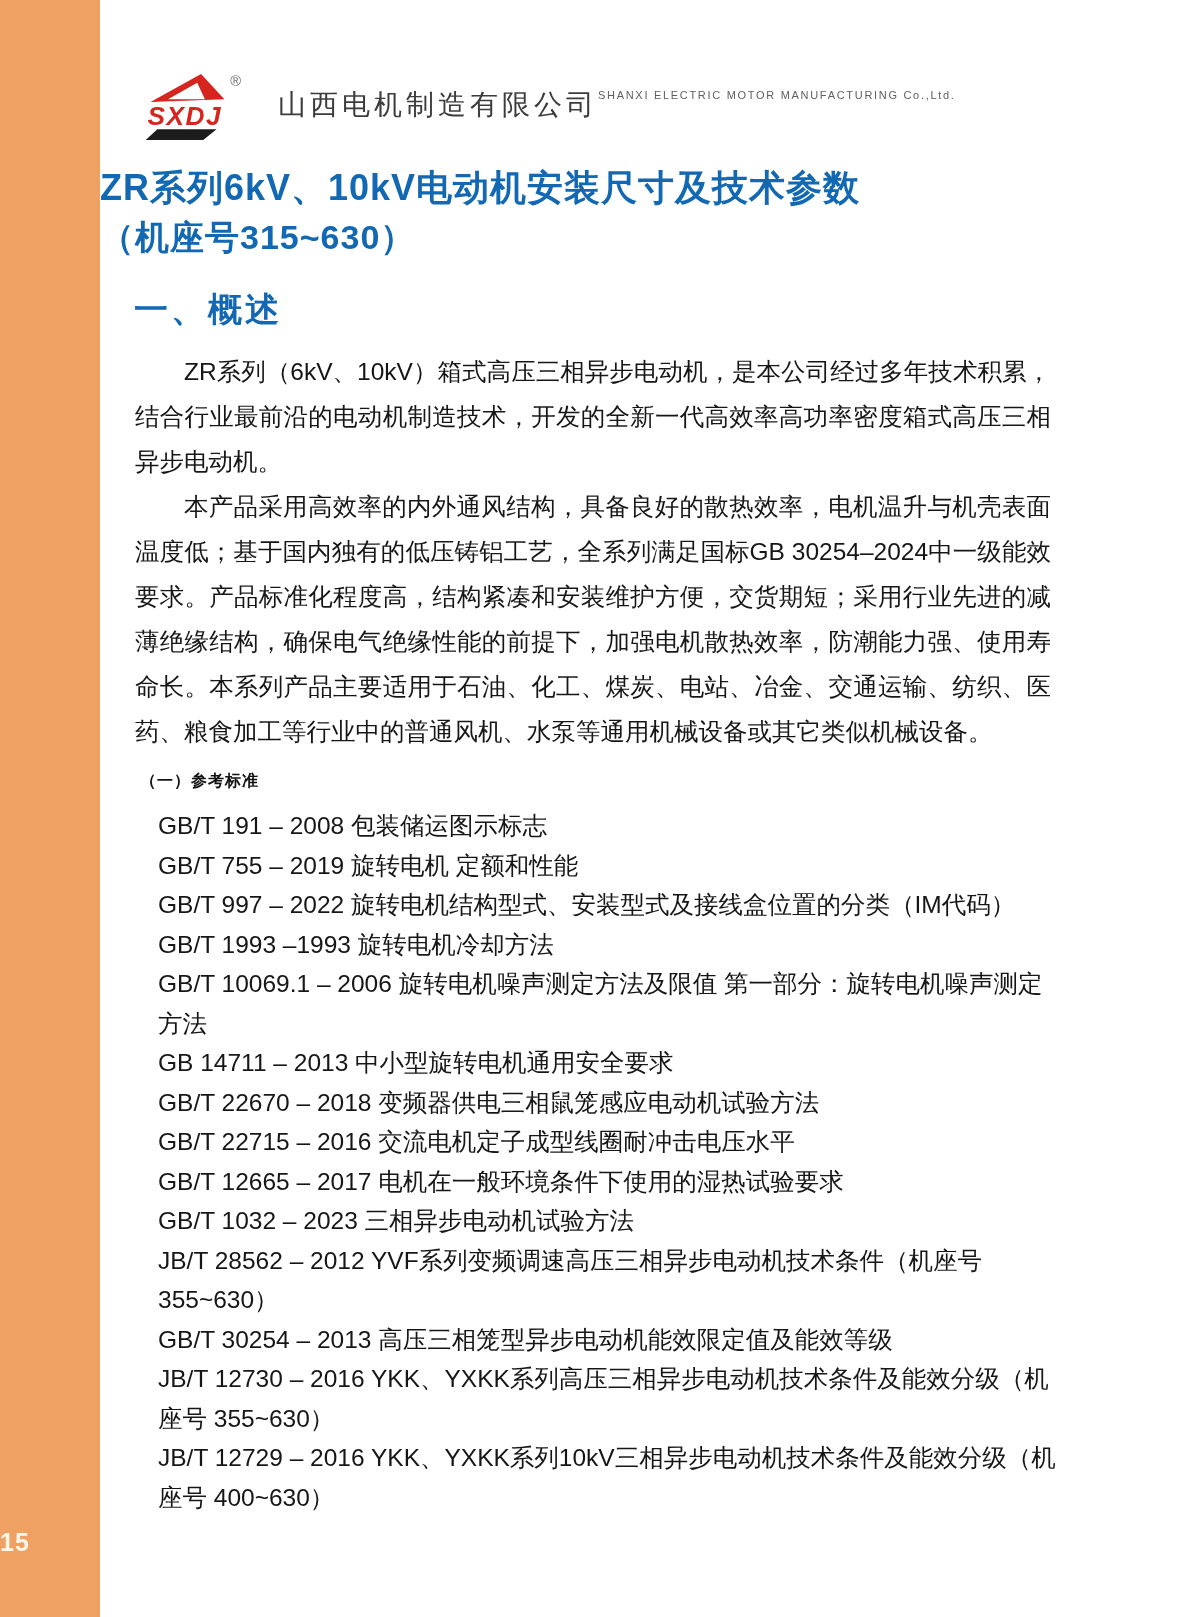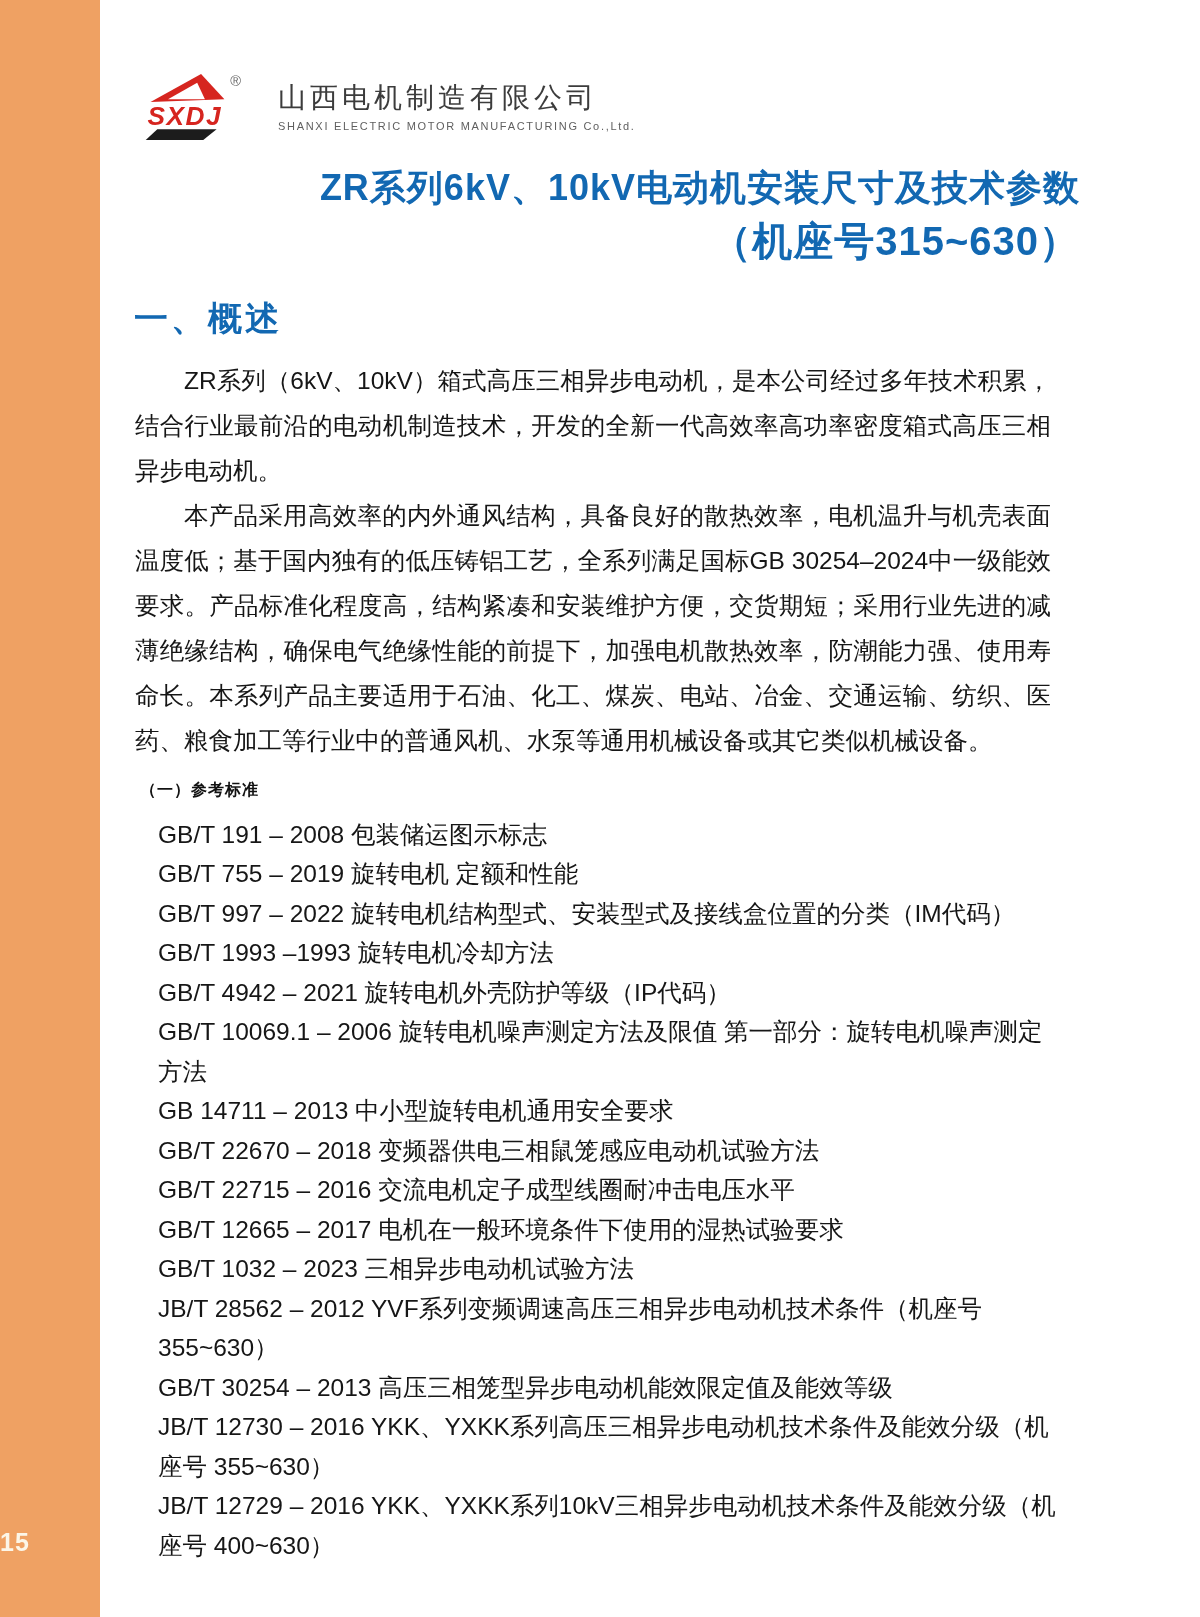--- a/index.html
+++ b/index.html
@@ -13,29 +13,29 @@
     background:#EFA163;
   }
   .page-num{
     position:absolute;left:0;top:1528px;width:100px;text-align:left;
     color:#FCF6E8;font-size:25px;font-weight:bold;letter-spacing:1px;
   }
   .content{position:absolute;left:100px;top:0;width:1100px;}
   
   .logo-row{display:flex;align-items:center;gap:16px;margin:70px 0 0 44px;}
   .logo-mark{width:118px;height:70px;flex:0 0 auto;}
-  .company-block{display:flex;flex-direction:column;}
+  .company-block{display:flex;flex-direction:row;}
   .company-cn{font-size:28px;color:#3c3c3c;letter-spacing:4px;font-weight:500;}
   .company-en{font-size:11px;color:#5f5f5f;letter-spacing:1.7px;margin-top:3px;}
   
   .doc-title{
-    width:980px;text-align:right;color:#1268B2;font-weight:bold;
+    width:980px;text-align:left;color:#1268B2;font-weight:bold;
     margin-top:22px;font-size:36px;line-height:1.42;letter-spacing:1px;
   }
-  .doc-title .t2{font-size:40px;}
+  .doc-title .t2{font-size:34px;}
   
   .sec-heading{
     margin:26px 0 0 34px;color:#1268B2;font-size:34px;font-weight:bold;
     letter-spacing:3px;
   }
   
   .body-par{
     width:916px;margin:16px 0 0 35px;font-size:24.5px;line-height:45px;
     text-align:justify;text-indent:2em;color:#161616;
   }
@@ -84,21 +84,20 @@
   <p class="body-par">ZR系列（6kV、10kV）箱式高压三相异步电动机，是本公司经过多年技术积累，结合行业最前沿的电动机制造技术，开发的全新一代高效率高功率密度箱式高压三相异步电动机。</p>
   <p class="body-par">本产品采用高效率的内外通风结构，具备良好的散热效率，电机温升与机壳表面温度低；基于国内独有的低压铸铝工艺，全系列满足国标GB 30254–2024中一级能效要求。产品标准化程度高，结构紧凑和安装维护方便，交货期短；采用行业先进的减薄绝缘结构，确保电气绝缘性能的前提下，加强电机散热效率，防潮能力强、使用寿命长。本系列产品主要适用于石油、化工、煤炭、电站、冶金、交通运输、纺织、医药、粮食加工等行业中的普通风机、水泵等通用机械设备或其它类似机械设备。</p>
 
   <h3 class="sub-heading">（一）参考标准</h3>
 
   <ul class="standards">
     <li>GB/T 191 – 2008 包装储运图示标志</li>
     <li>GB/T 755 – 2019 旋转电机 定额和性能</li>
     <li>GB/T 997 – 2022 旋转电机结构型式、安装型式及接线盒位置的分类（IM代码）</li>
     <li>GB/T 1993 –1993 旋转电机冷却方法</li>
-    <li>GB/T 4942 – 2021 旋转电机外壳防护等级（IP代码）</li>
     <li>GB/T 10069.1 – 2006 旋转电机噪声测定方法及限值 第一部分：旋转电机噪声测定方法</li>
     <li>GB 14711 – 2013 中小型旋转电机通用安全要求</li>
     <li>GB/T 22670 – 2018 变频器供电三相鼠笼感应电动机试验方法</li>
     <li>GB/T 22715 – 2016 交流电机定子成型线圈耐冲击电压水平</li>
     <li>GB/T 12665 – 2017 电机在一般环境条件下使用的湿热试验要求</li>
     <li>GB/T 1032 – 2023 三相异步电动机试验方法</li>
     <li>JB/T 28562 – 2012 YVF系列变频调速高压三相异步电动机技术条件（机座号355~630）</li>
     <li>GB/T 30254 – 2013 高压三相笼型异步电动机能效限定值及能效等级</li>
     <li>JB/T 12730 – 2016 YKK、YXKK系列高压三相异步电动机技术条件及能效分级（机座号 355~630）</li>
     <li>JB/T 12729 – 2016 YKK、YXKK系列10kV三相异步电动机技术条件及能效分级（机座号 400~630）</li>

